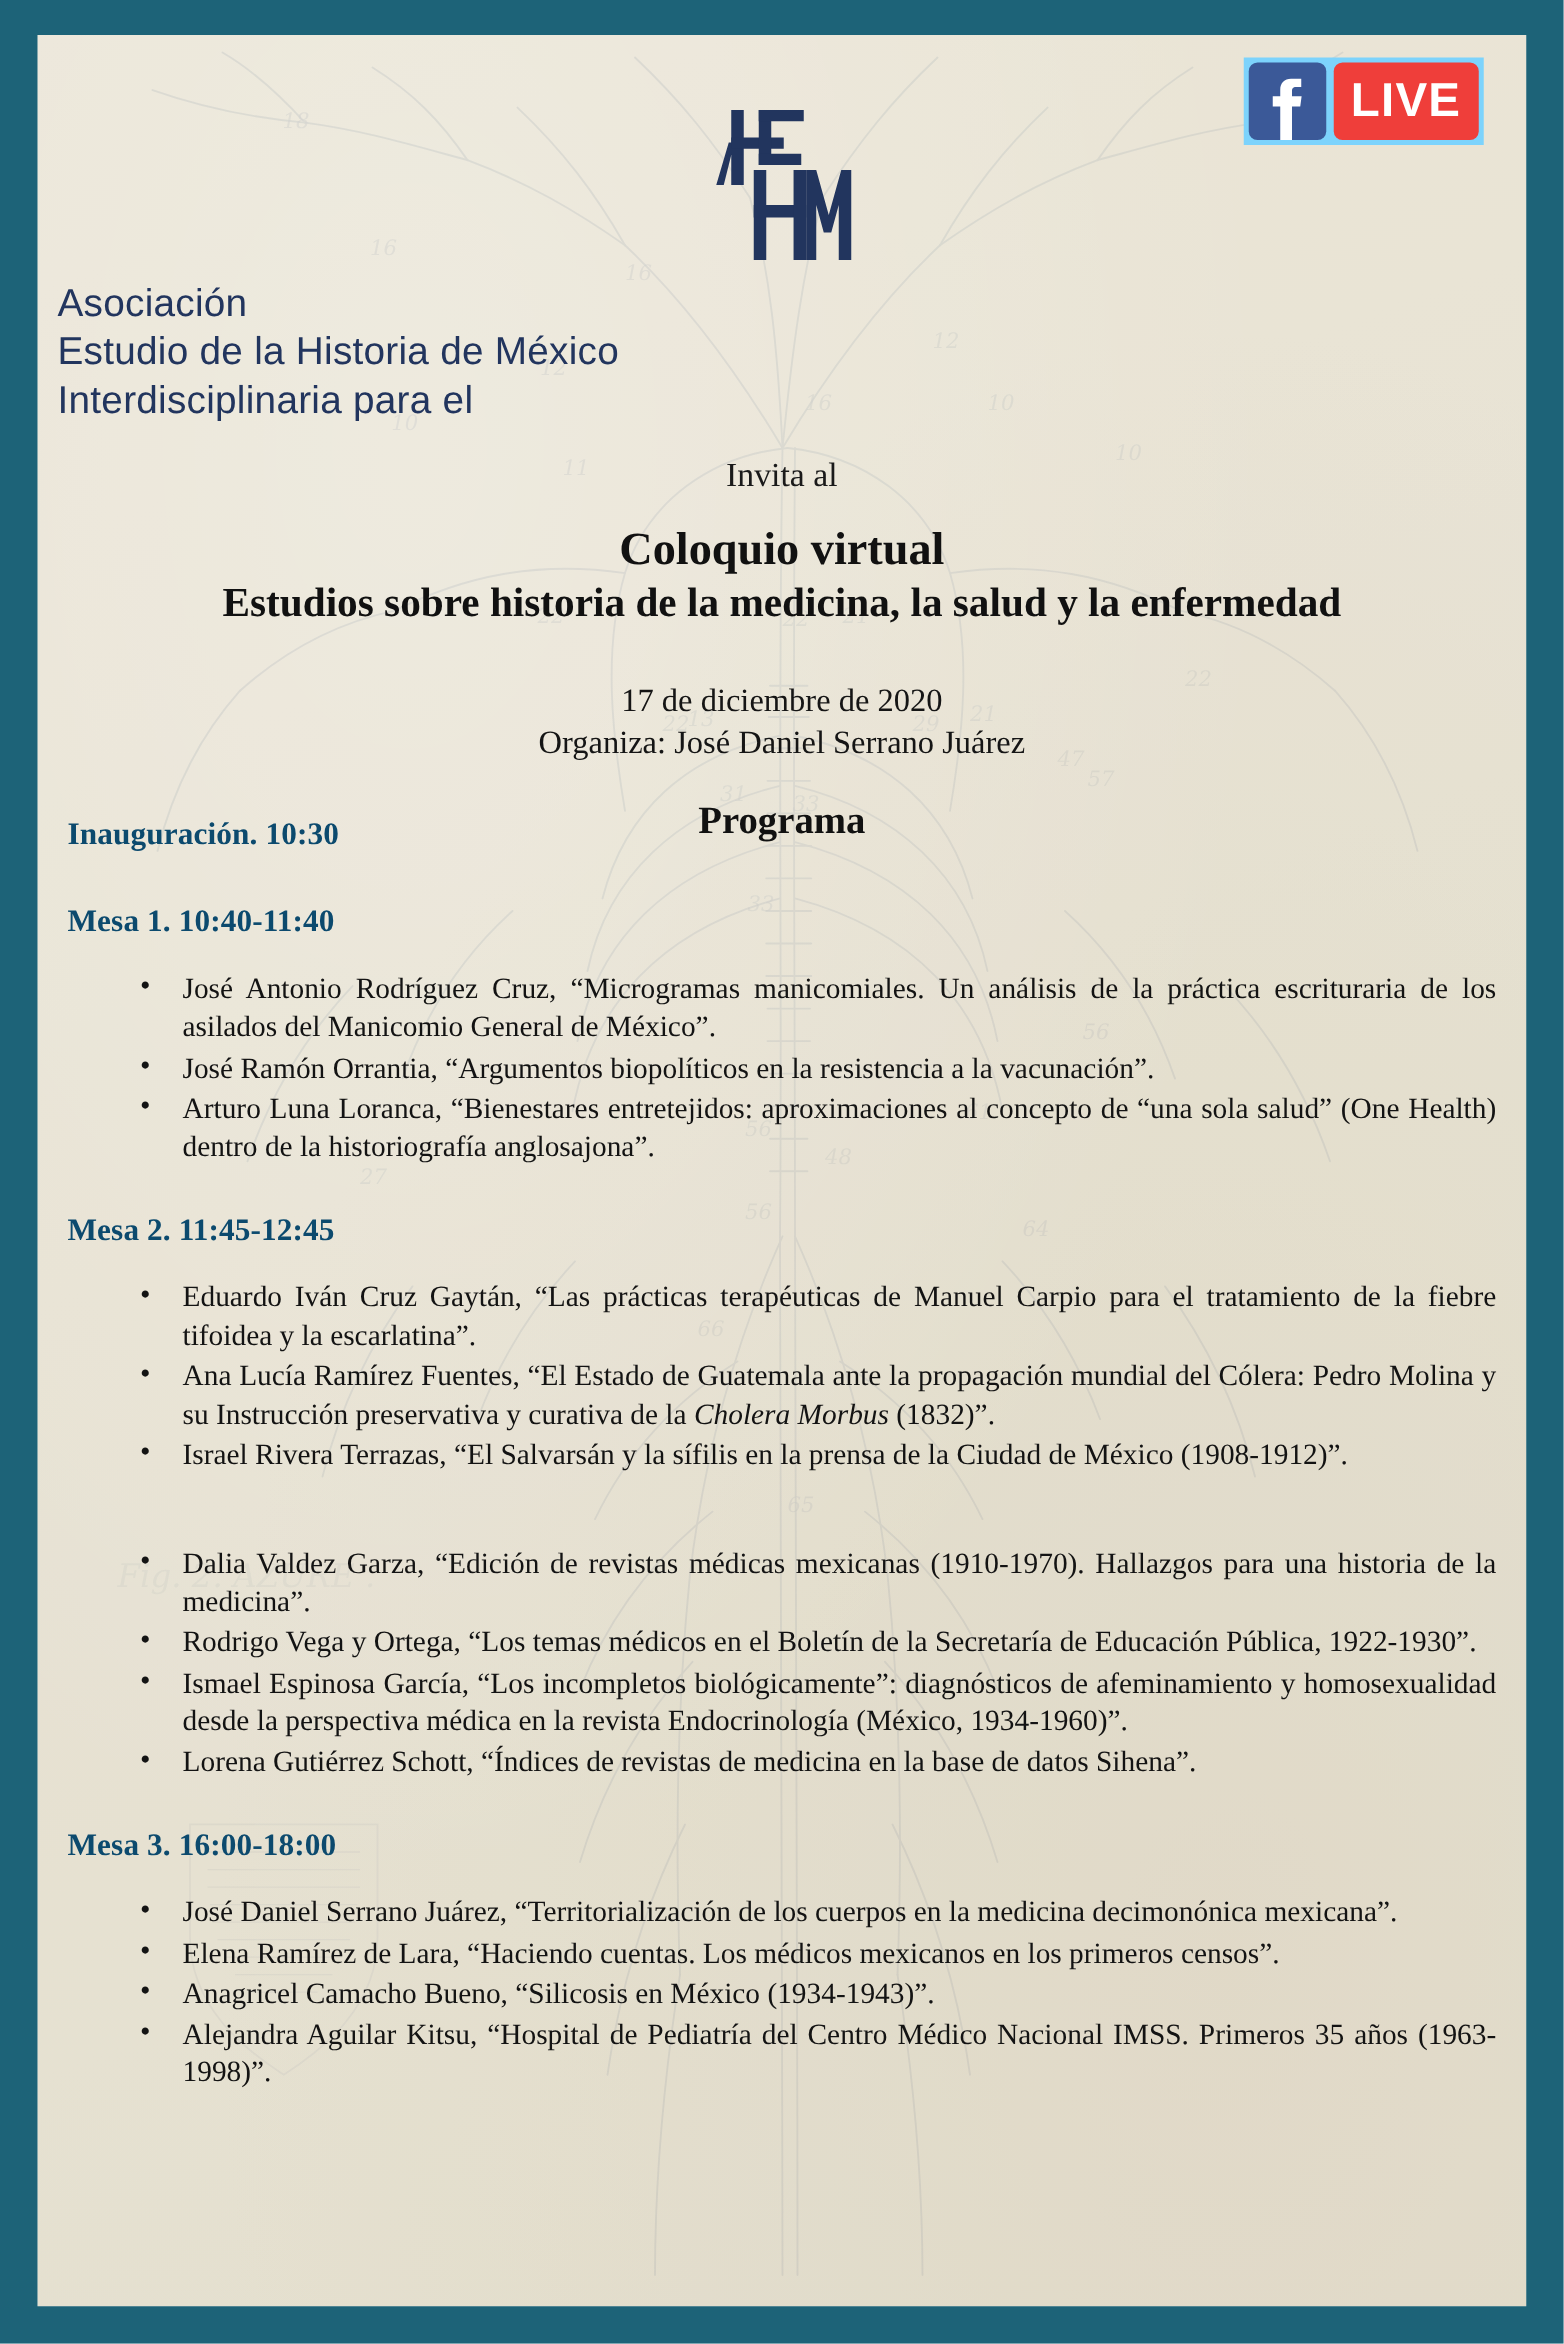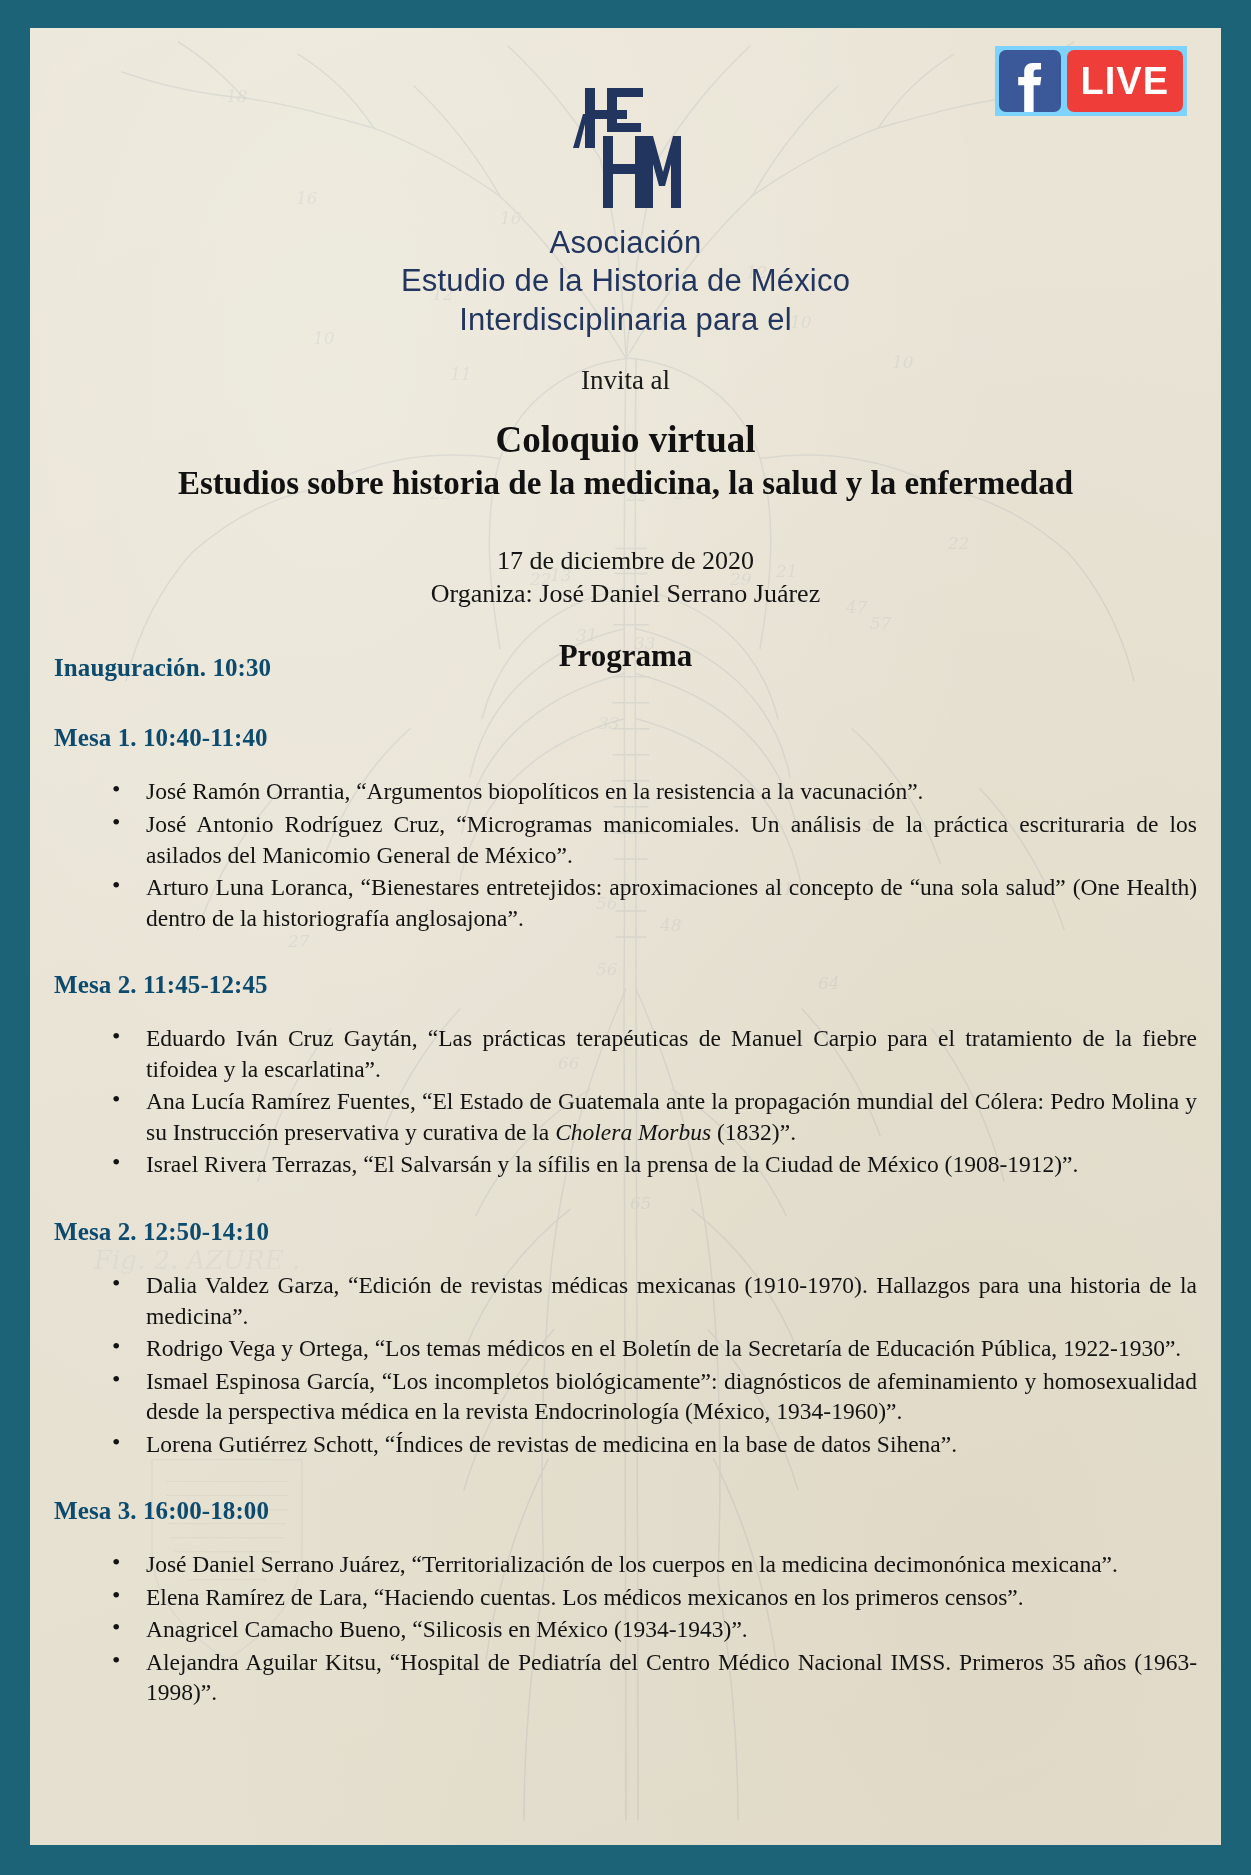--- a/index.html
+++ b/index.html
@@ -97,21 +97,21 @@
     color: #ffffff;
     font-family: "Liberation Sans", sans-serif;
     font-weight: bold;
     font-size: 38px;
     letter-spacing: 1px;
     padding: 0 14px;
     box-sizing: border-box;
   }
 
   #logo-block {
-    text-align: center;
+    text-align: left;
     padding-top: 40px;
   }
   #aiehm-monogram { display: block; margin: 0 auto; }
 
   #org-name {
     margin-top: 10px;
     color: #22355e;
     font-family: "Liberation Sans", sans-serif;
     font-size: 31px;
     line-height: 1.24;
@@ -413,42 +413,41 @@
 
         <div class="session">
           <div class="session-heading first">Inauguración. 10:30</div>
         </div>
         <div class="gap-large"></div>
 
         <div class="session">
           <div class="session-heading">Mesa 1. 10:40-11:40</div>
           <div class="gap-small"></div>
           <ul class="talks">
+            <li class="talk">José Antonio Rodríguez Cruz, “Microgramas manicomiales. Un análisis de la práctica escrituraria de los asilados del Manicomio General de México”.</li>
             <li class="talk">José Ramón Orrantia, “Argumentos biopolíticos en la resistencia a la vacunación”.</li>
-            <li class="talk">José Antonio Rodríguez Cruz, “Microgramas manicomiales. Un análisis de la práctica escrituraria de los asilados del Manicomio General de México”.</li>
             <li class="talk">Arturo Luna Loranca, “Bienestares entretejidos: aproximaciones al concepto de “una sola salud” (One Health) dentro de la historiografía anglosajona”.</li>
           </ul>
         </div>
         <div class="gap-large"></div>
 
         <div class="session">
           <div class="session-heading">Mesa 2. 11:45-12:45</div>
           <div class="gap-small"></div>
           <ul class="talks">
             <li class="talk">Eduardo Iván Cruz Gaytán, “Las prácticas terapéuticas de Manuel Carpio para el tratamiento de la fiebre tifoidea y la escarlatina”.</li>
             <li class="talk">
               <span>Ana Lucía Ramírez Fuentes, “El Estado de Guatemala ante la propagación mundial del Cólera: Pedro Molina y su Instrucción preservativa y curativa de la </span><em>Cholera Morbus</em><span> (1832)”.</span>
             </li>
             <li class="talk">Israel Rivera Terrazas, “El Salvarsán y la sífilis en la prensa de la Ciudad de México (1908-1912)”.</li>
           </ul>
         </div>
         <div class="gap-large"></div>
 
         <div class="session">
-          <div class="session-heading">Mesa 2. 12:50-14:10</div>
           <div class="gap-small"></div>
           <ul class="talks">
             <li class="talk">Dalia Valdez Garza, “Edición de revistas médicas mexicanas (1910-1970). Hallazgos para una historia de la medicina”.</li>
             <li class="talk">Rodrigo Vega y Ortega, “Los temas médicos en el Boletín de la Secretaría de Educación Pública, 1922-1930”.</li>
             <li class="talk">Ismael Espinosa García, “Los incompletos biológicamente”: diagnósticos de afeminamiento y homosexualidad desde la perspectiva médica en la revista Endocrinología (México, 1934-1960)”.</li>
             <li class="talk">Lorena Gutiérrez Schott, “Índices de revistas de medicina en la base de datos Sihena”.</li>
           </ul>
         </div>
         <div class="gap-large"></div>
 

